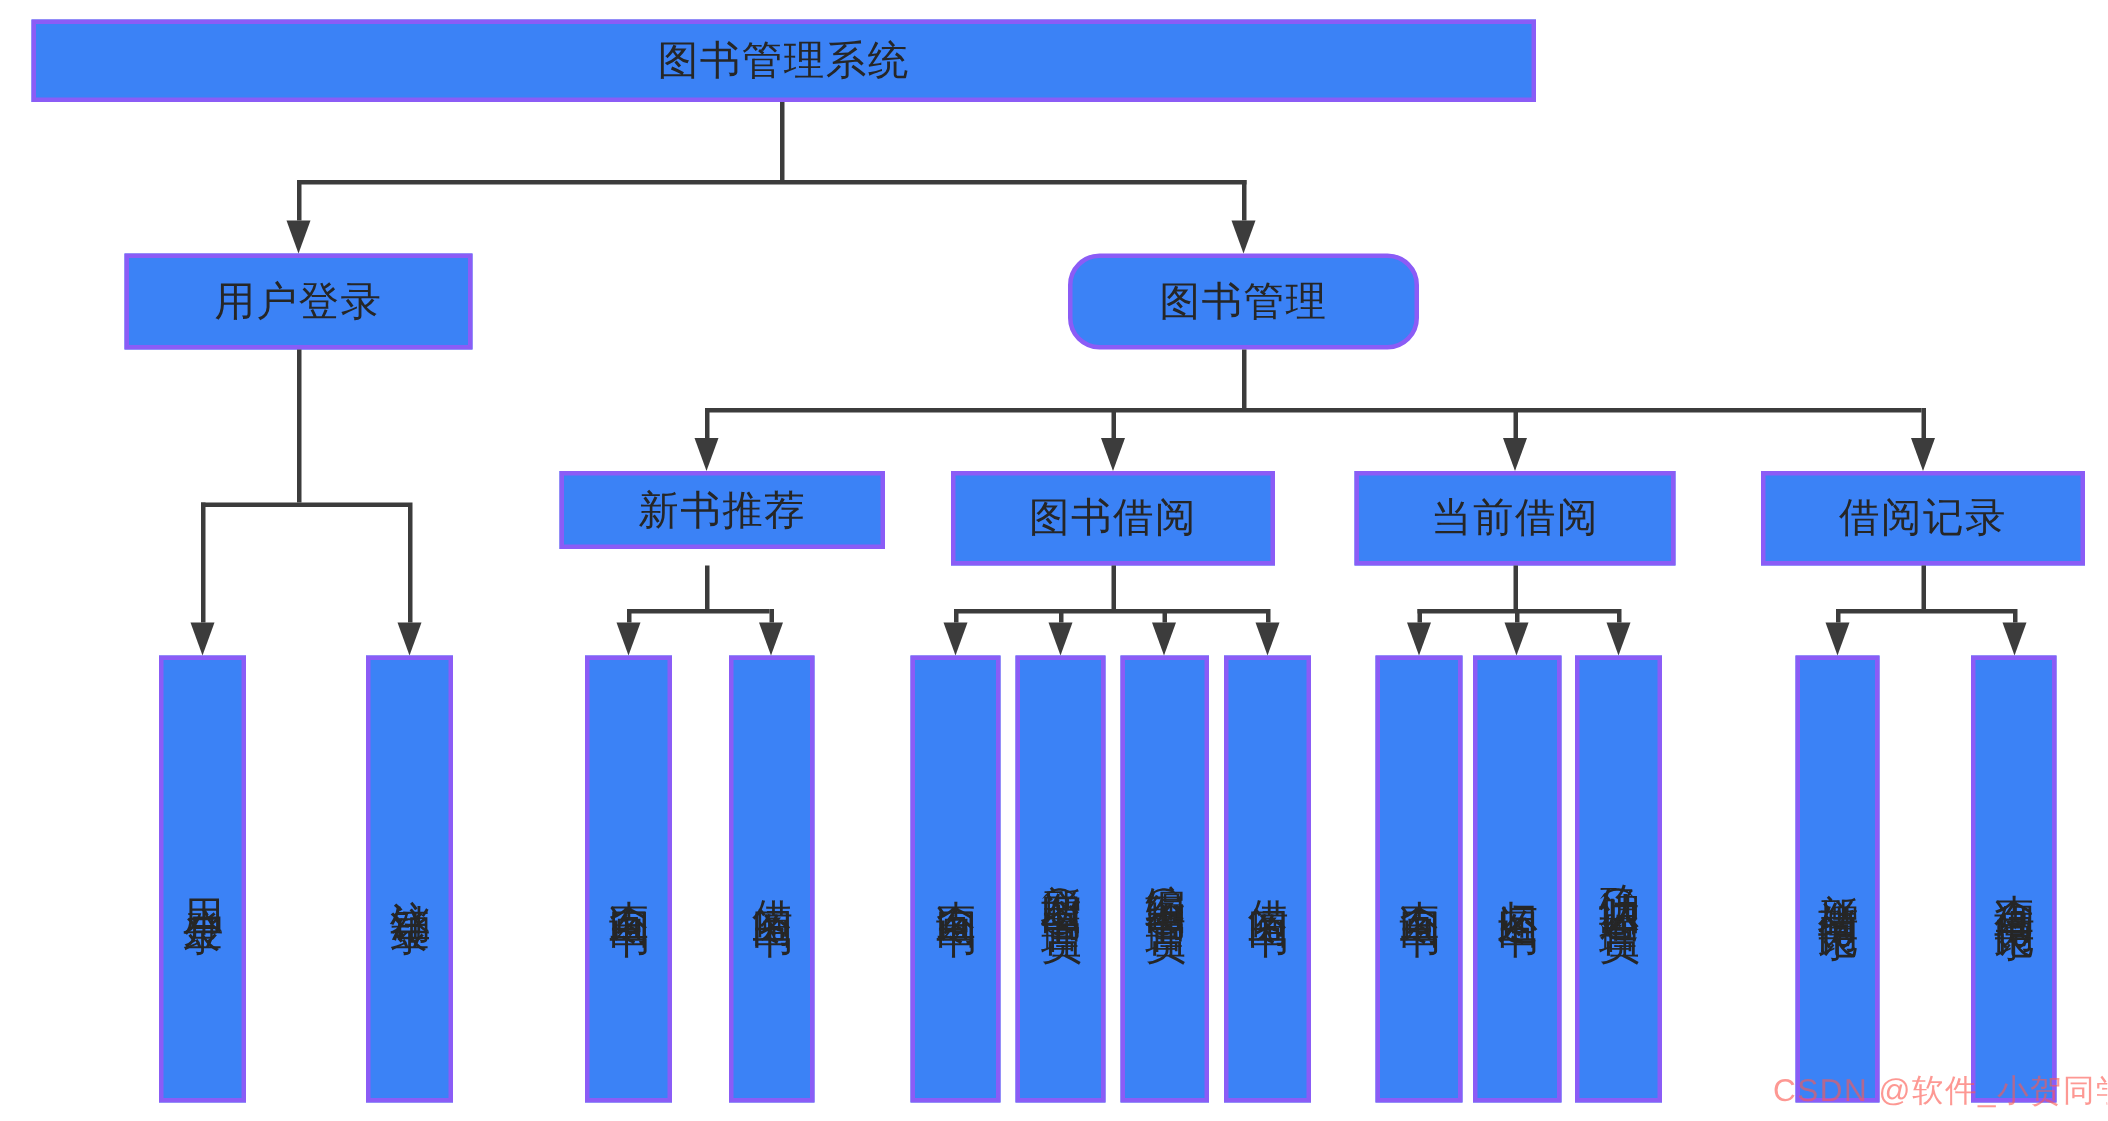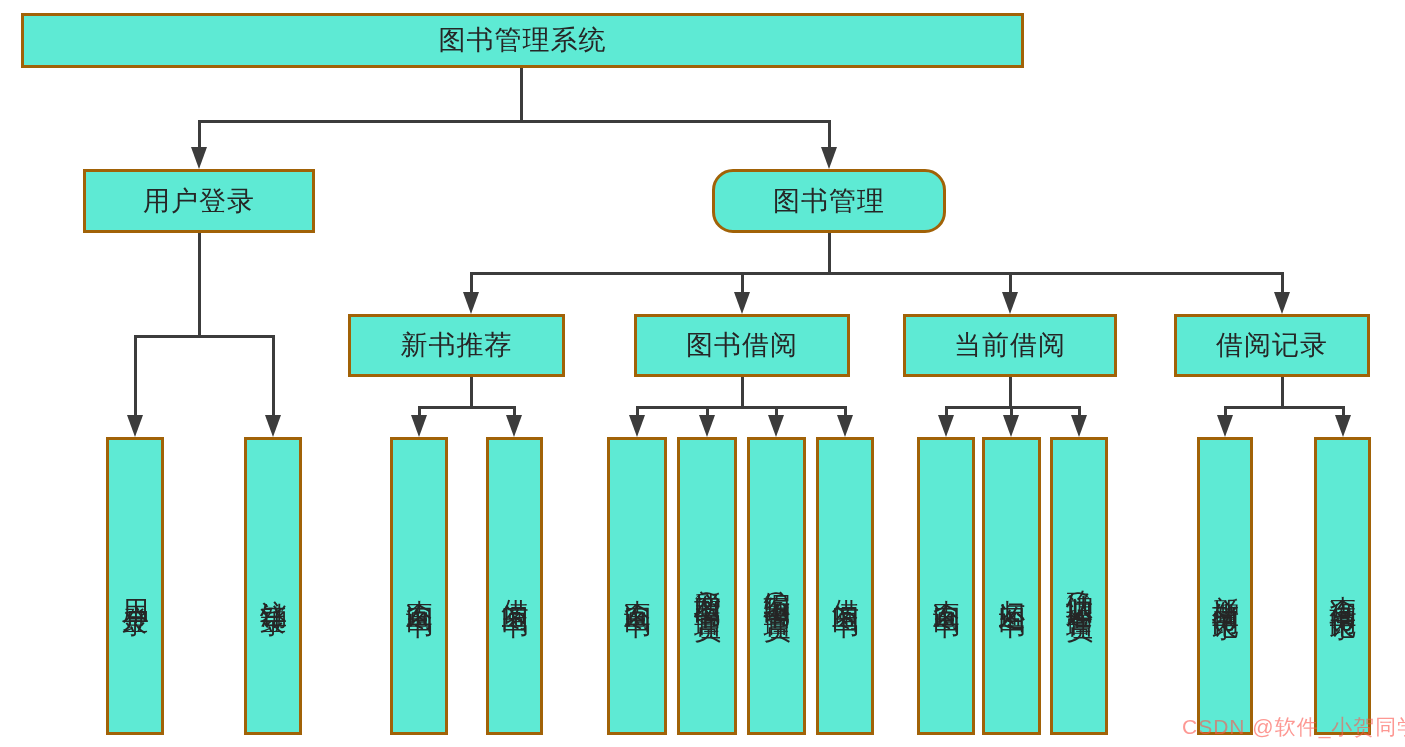--- a/index.html
+++ b/index.html
@@ -1,21 +1,21 @@
 <!DOCTYPE html>
 <html><head>
 <meta charset="utf-8">
 <style>
   html,body{margin:0;padding:0;background:#ffffff;}
   #stage{
     position:relative;width:1405px;height:747px;background:#ffffff;overflow:hidden;
     font-family:"Liberation Sans",sans-serif;color:#262626;
   }
   .box{
-    position:absolute;background:#5eead4;border:3px solid #a16207;box-sizing:border-box;
+    position:absolute;background:#3b82f6;border:3px solid #8b5cf6;box-sizing:border-box;
     display:flex;align-items:center;justify-content:center;
     font-size:27px;letter-spacing:1px;color:#262626;text-align:center;line-height:1;
   }
   .vbox{
     writing-mode:vertical-rl;text-orientation:mixed;letter-spacing:4px;
     padding:6px 0;box-sizing:border-box;
   }
   .hline,.vline{position:absolute;background:#3c3c3c;}
   .hline{height:3px;}
   .vline{width:3px;}
@@ -32,24 +32,24 @@
 </head>
 <body>
 
 <div id="stage">
 
   <div class="box" style="left:21px;top:13px;width:1003px;height:55px;">图书管理系统</div>
 
   <div class="box" style="left:83px;top:169px;width:232px;height:64px;">用户登录</div>
   <div class="box" style="left:712px;top:169px;width:234px;height:64px;border-radius:21px;">图书管理</div>
 
-  <div class="box" style="left:348px;top:314px;width:217px;height:63px;">新书推荐</div>
+  <div class="box" style="left:373px;top:314px;width:217px;height:52px;">新书推荐</div>
   <div class="box" style="left:634px;top:314px;width:216px;height:63px;">图书借阅</div>
   <div class="box" style="left:903px;top:314px;width:214px;height:63px;">当前借阅</div>
-  <div class="box" style="left:1174px;top:314px;width:196px;height:63px;">借阅记录</div>
+  <div class="box" style="left:1174px;top:314px;width:216px;height:63px;">借阅记录</div>
 
   <div class="box vbox" style="left:106px;top:437px;width:58px;height:298px;">用户登录</div>
   <div class="box vbox" style="left:244px;top:437px;width:58px;height:298px;">注销登录</div>
 
   <div class="box vbox" style="left:390px;top:437px;width:58px;height:298px;">查询图书</div>
   <div class="box vbox" style="left:486px;top:437px;width:57px;height:298px;">借阅图书</div>
 
   <div class="box vbox" style="left:607px;top:437px;width:60px;height:298px;">查询图书</div>
   <div class="box vbox" style="left:677px;top:437px;width:60px;height:298px;">新增图书（管理员）</div>
   <div class="box vbox" style="left:747px;top:437px;width:59px;height:298px;">编辑图书（管理员）</div>

